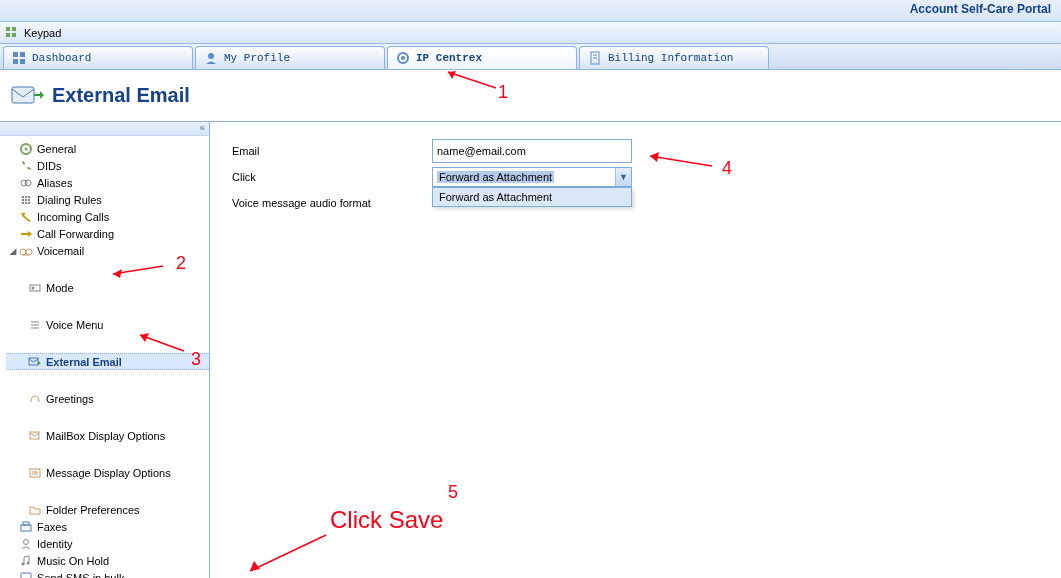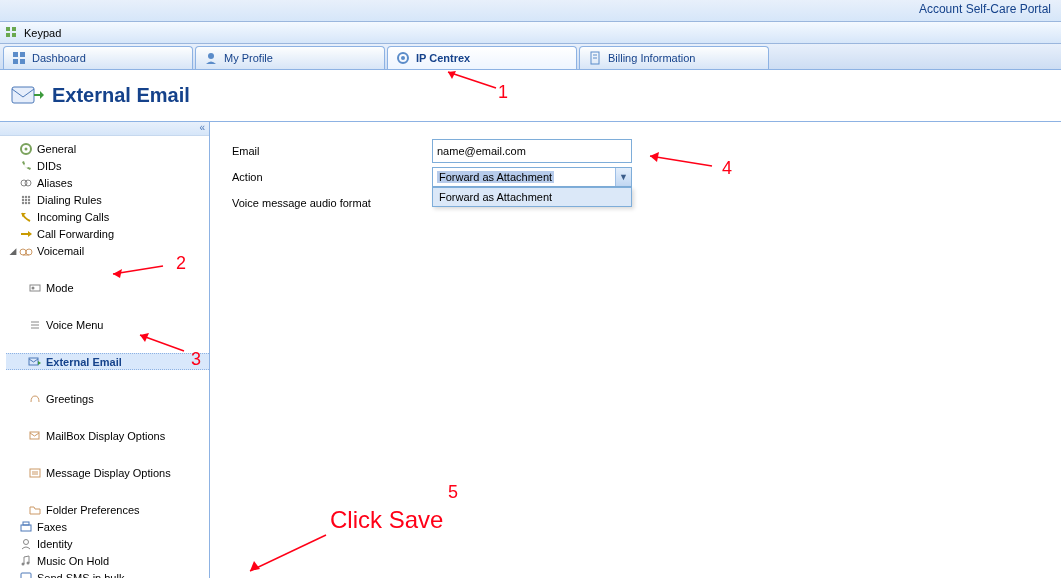--- a/index.html
+++ b/index.html
@@ -17,21 +17,21 @@
   .topbar {
     height: 22px;
     background: linear-gradient(#e8f0fb,#d6e6f9);
     border-bottom: 1px solid #9ab6dd;
     position: relative;
   }
   .topbar .title {
     position: absolute;
     right: 10px;
     top: 2px;
-    font-weight: normal;
+    font-weight: bold;
     color: #15428b;
     font-size: 12px;
   }
   .toolbar {
     height: 22px;
     background: linear-gradient(#f4f9ff,#d6e6f9);
     border-bottom: 1px solid #9ab6dd;
     display: flex;
     align-items: center;
     padding-left: 4px;
@@ -54,20 +54,21 @@
     background: linear-gradient(#fdfefe,#d7e5f7);
     border: 1px solid #8db2e3;
     border-bottom: none;
     border-top-left-radius: 4px;
     border-top-right-radius: 4px;
     display: flex;
     align-items: center;
     padding: 0 8px;
     color: #15428b;
     cursor: pointer;
+    font-family: Liberation Mono, monospace;
   }
   .tab.active {
     background: linear-gradient(#ffffff,#eef5ff);
     font-weight: bold;
     text-align: center;
   }
   .tab .ticon { width:14px; height:14px; margin-right:6px; }
   .pageheader {
     height: 52px;
     background: #fff;
@@ -404,21 +405,21 @@
         </div>
     </div>
   </div>
 
   <div class="content">
     <div class="frow">
       <div class="flabel">Email</div>
       <input class="finput" type="text" value="name@email.com" style="">
     </div>
     <div class="frow">
-      <div class="flabel">Action</div>
+      <div class="flabel">Click</div>
       <div class="fselect-wrap">
         <div class="fselect">
           <span class="sval">Forward as Attachment</span>
           <span class="sarrow">▼</span>
         </div>
         <div class="dropdown">
           <div class="ditem">Forward as Attachment</div>
         </div>
       </div>
     </div>

